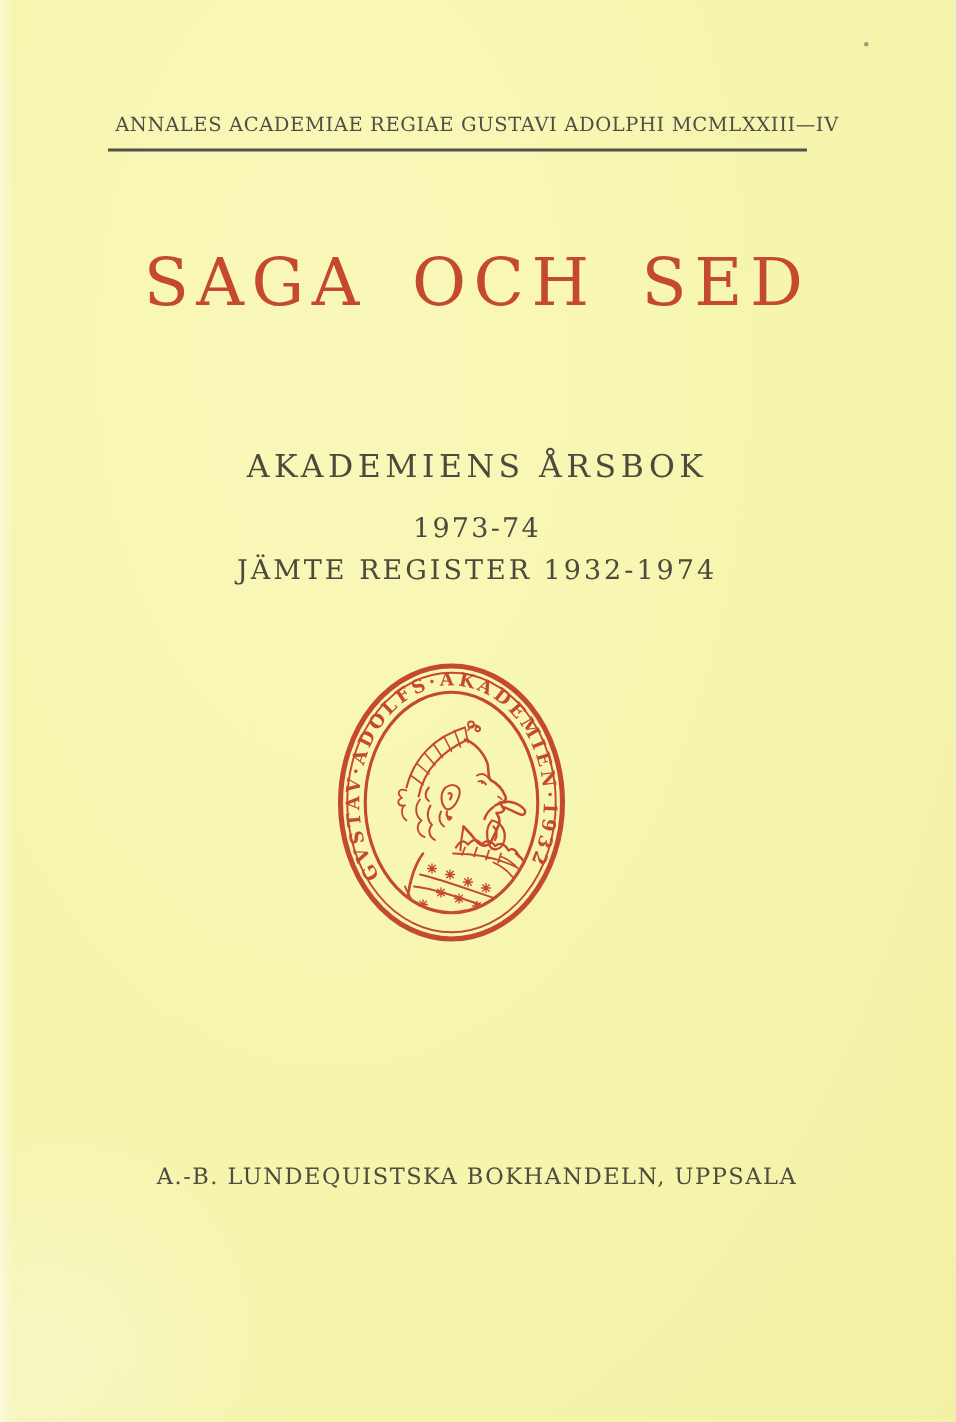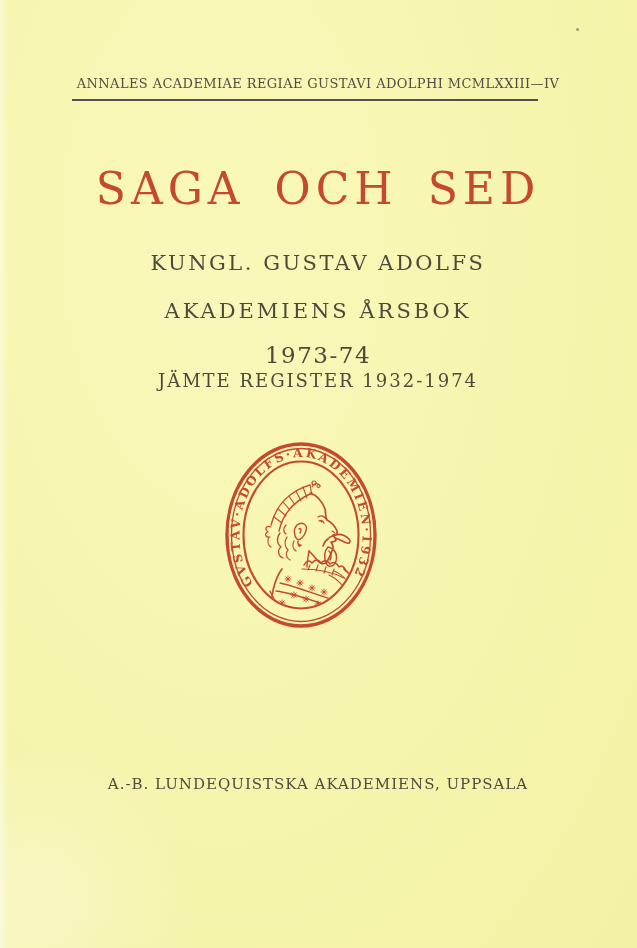--- a/index.html
+++ b/index.html
@@ -22,41 +22,40 @@
   .header-rule{
     position:absolute;left:72px;top:99px;width:466px;height:2px;
     background:#53524a;border:0;margin:0;padding:0;
   }
   .book-title{
     top:163px;font-size:44px;font-weight:400;margin:0;
     letter-spacing:5px;word-spacing:11px;color:#c4492f;
   }
   .academy-1{top:251px;font-size:21px;letter-spacing:2.5px;}
   .academy-2{top:299px;font-size:21px;letter-spacing:3px;}
-  .volume-years{top:342px;font-size:23px;letter-spacing:1.5px;}
+  .volume-years{top:342px;font-size:18px;letter-spacing:1.5px;}
   .register-line{top:370px;font-size:18px;letter-spacing:2px;}
   .publisher-line{top:775px;font-size:15px;letter-spacing:1px;color:#4d4c3e;}
   .seal{position:absolute;left:224px;top:441px;width:154px;height:188px;}
   .speck{
     position:absolute;left:576px;top:28px;width:3px;height:3px;
     border-radius:50%;background:#6f6e58;opacity:.65;
   }
 </style>
 </head>
 <body>
 
 <div class="cover">
 
   <div class="txt series-line">ANNALES ACADEMIAE REGIAE GUSTAVI ADOLPHI MCMLXXIII—IV</div>
 
   <hr class="header-rule">
 
   <h1 class="txt book-title">SAGA OCH SED</h1>
 
-  <div class="txt academy-1">KUNGL. GUSTAV ADOLFS</div>
 
   <div class="txt academy-2">AKADEMIENS ÅRSBOK</div>
 
   <div class="txt volume-years">1973-74</div>
 
   <div class="txt register-line">JÄMTE REGISTER 1932-1974</div>
 
   <svg class="seal" viewBox="0 0 154 188" xmlns="http://www.w3.org/2000/svg">
     <defs>
       <clipPath id="innerClip">
@@ -133,16 +132,16 @@
         <path d="M 67 154 L 73 154 M 70 151 L 70 157 M 67.8 151.8 L 72.2 156.2 M 67.8 156.2 L 72.2 151.8"></path>
         <path d="M 79 158 L 85 158 M 82 155 L 82 161 M 79.8 155.8 L 84.2 160.2 M 79.8 160.2 L 84.2 155.8"></path>
         <path d="M 91 163 L 97 163 M 94 160 L 94 166 M 91.8 160.8 L 96.2 165.2 M 91.8 165.2 L 96.2 160.8"></path>
         <path d="M 103 166 L 109 166 M 106 163 L 106 169 M 103.8 163.8 L 108.2 168.2 M 103.8 168.2 L 108.2 163.8"></path>
         <path d="M 55 162 L 61 162 M 58 159 L 58 165 M 55.8 159.8 L 60.2 164.2 M 55.8 164.2 L 60.2 159.8"></path>
         <path d="M 113 152 L 119 152 M 116 149 L 116 155 M 113.8 149.8 L 118.2 154.2 M 113.8 154.2 L 118.2 149.8"></path>
       </g>
     </g>
   </svg>
 
-  <div class="txt publisher-line">A.-B. LUNDEQUISTSKA AKADEMIENS, UPPSALA</div>
+  <div class="txt publisher-line">A.-B. LUNDEQUISTSKA BOKHANDELN, UPPSALA</div>
 
   <div class="speck"></div>
 </div>
 
 </body></html>

